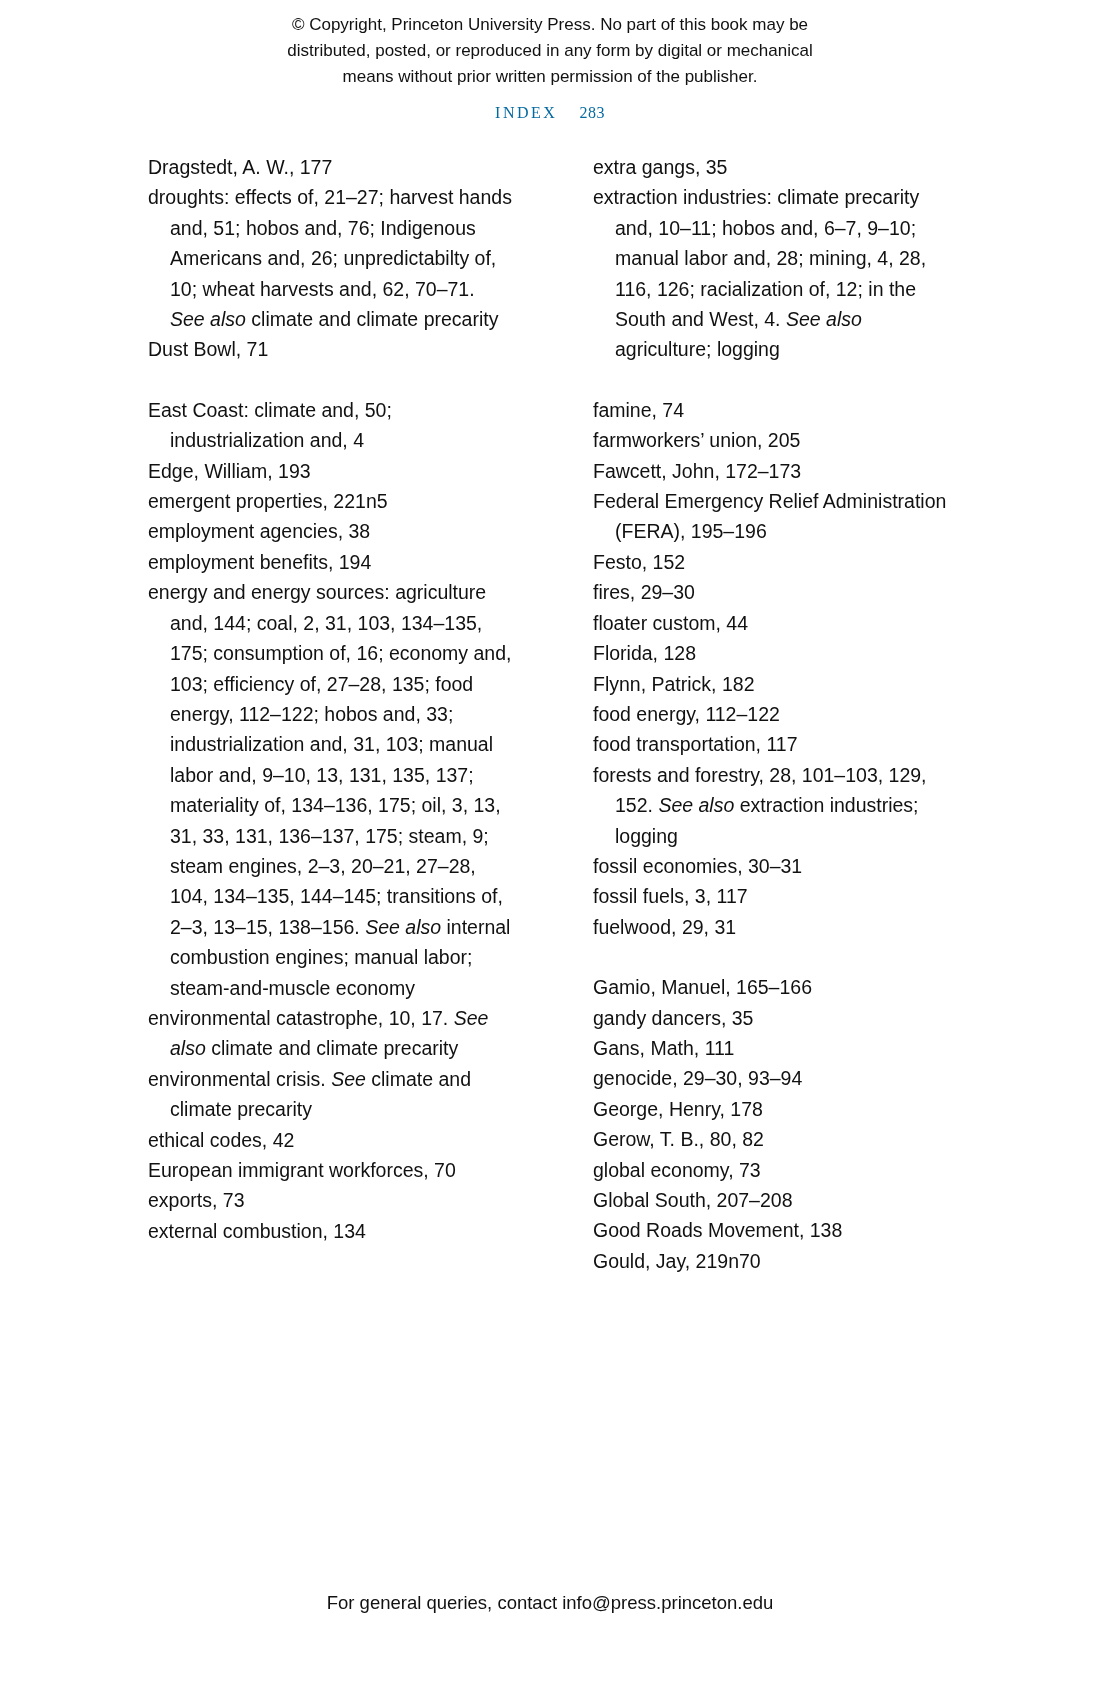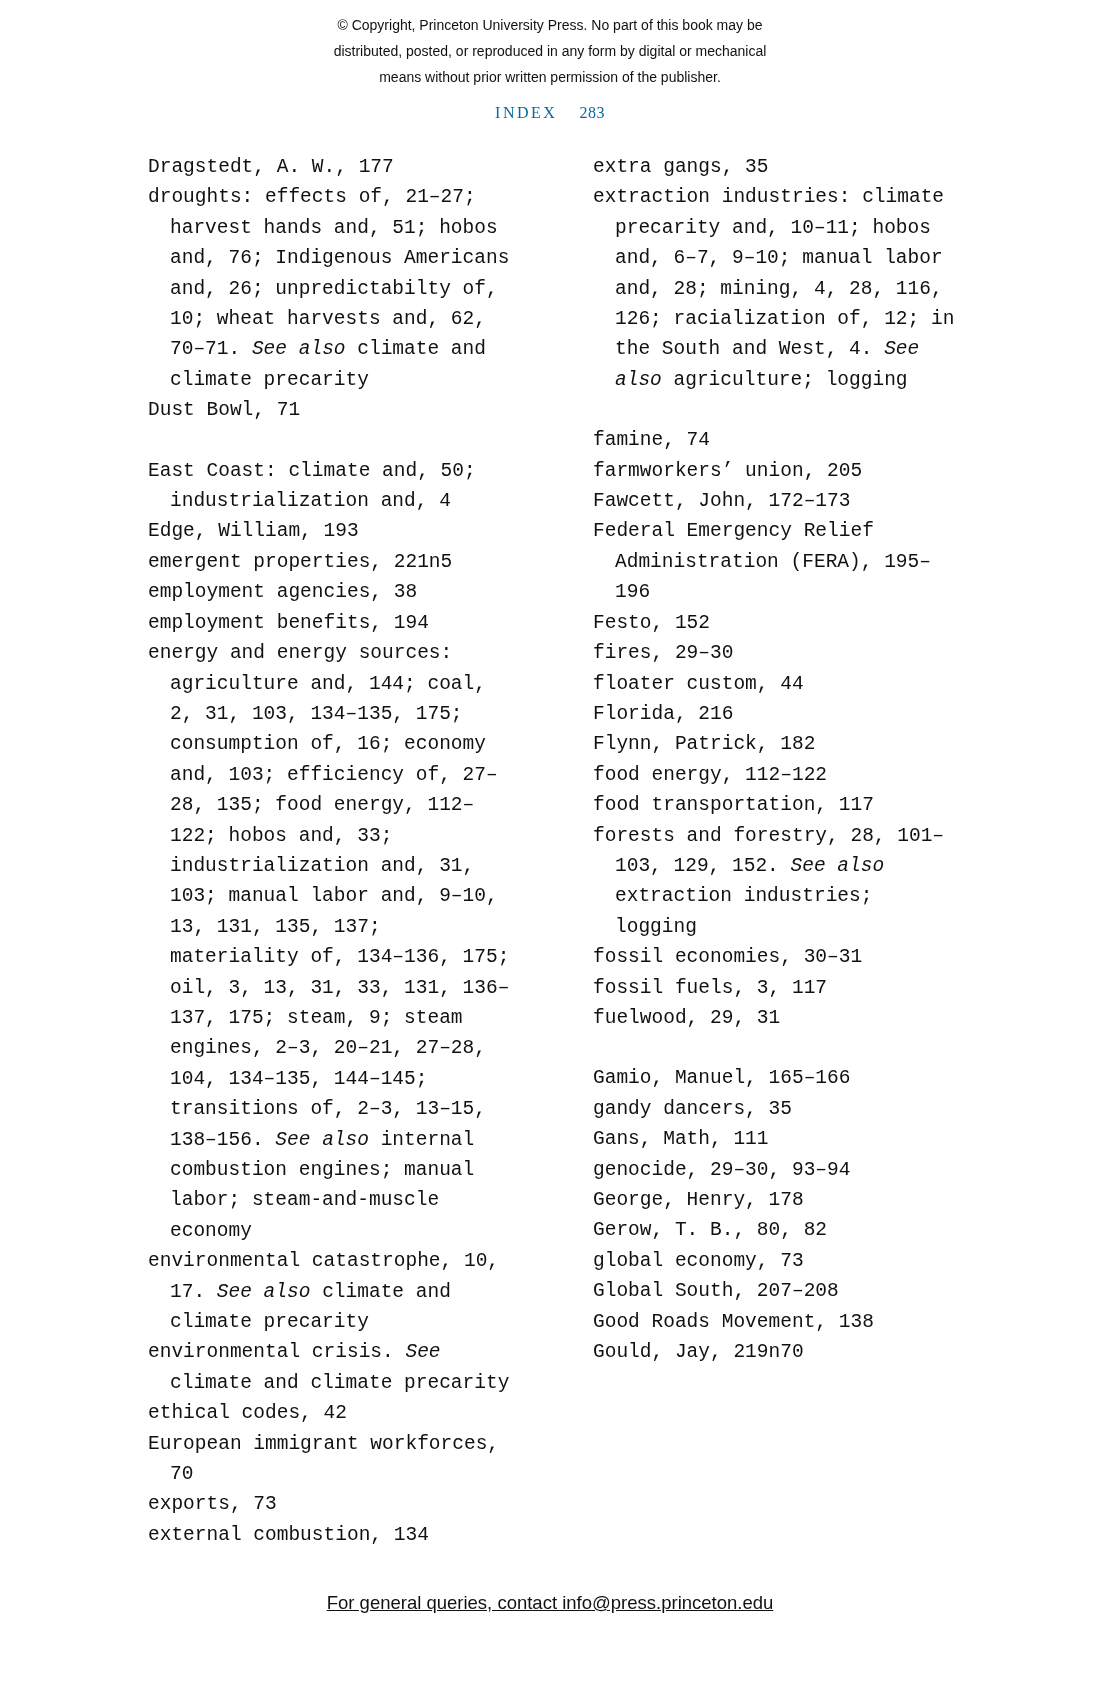--- a/index.html
+++ b/index.html
@@ -21,21 +21,21 @@
     height: 1700px;
     box-sizing: border-box;
   }
   .copyright-notice {
     position: absolute;
     left: 0;
     right: 0;
     top: 12px;
     text-align: center;
     font-family: "Liberation Sans", sans-serif;
-    font-size: 14px;
+    font-size: 17px;
     line-height: 26px;
     color: #111;
   }
   .copyright-notice .cline {
     display: block;
   }
   .running-head {
     position: absolute;
     left: 0;
     right: 0;
@@ -64,39 +64,38 @@
   }
   .column {
     width: 365px;
   }
   .entry {
     font-size: 19.5px;
     line-height: 30.4px;
     text-indent: -22px;
     padding-left: 22px;
     margin: 0;
-    font-family: Liberation Mono, monospace;
+    font-family: Liberation Sans, sans-serif;
     color: #111;
   }
   .gap {
     height: 30px;
   }
   em {
     font-style: italic;
   }
   .footer-note {
     position: absolute;
     left: 0;
     right: 0;
     bottom: 86px;
     text-align: center;
     font-family: "Liberation Sans", sans-serif;
     font-size: 18.5px;
     color: #111;
-    text-decoration: underline;
   }
 </style>
 </head>
 <body>
 
 <div class="page">
 
   <div class="copyright-notice">
     <span class="cline">© Copyright, Princeton University Press. No part of this book may be</span>
     <span class="cline">distributed, posted, or reproduced in any form by digital or mechanical</span>
@@ -136,21 +135,21 @@
 
       <div class="gap"></div>
 
       <p class="entry">famine, 74</p>
       <p class="entry">farmworkers’ union, 205</p>
       <p class="entry">Fawcett, John, 172–173</p>
       <p class="entry">Federal Emergency Relief Administration (FERA), 195–196</p>
       <p class="entry">Festo, 152</p>
       <p class="entry">fires, 29–30</p>
       <p class="entry">floater custom, 44</p>
-      <p class="entry">Florida, 216</p>
+      <p class="entry">Florida, 128</p>
       <p class="entry">Flynn, Patrick, 182</p>
       <p class="entry">food energy, 112–122</p>
       <p class="entry">food transportation, 117</p>
       <p class="entry">forests and forestry, 28, 101–103, 129, 152. <em>See also</em> extraction industries; logging</p>
       <p class="entry">fossil economies, 30–31</p>
       <p class="entry">fossil fuels, 3, 117</p>
       <p class="entry">fuelwood, 29, 31</p>
 
       <div class="gap"></div>
 

